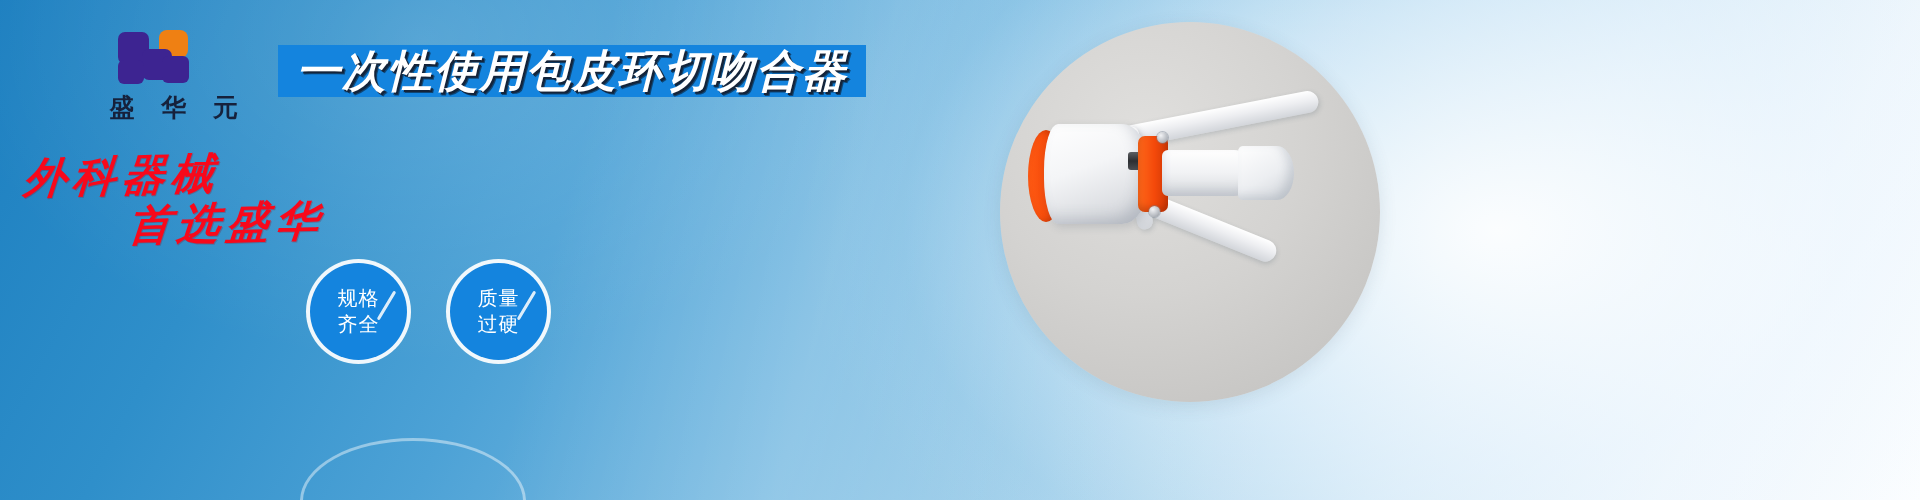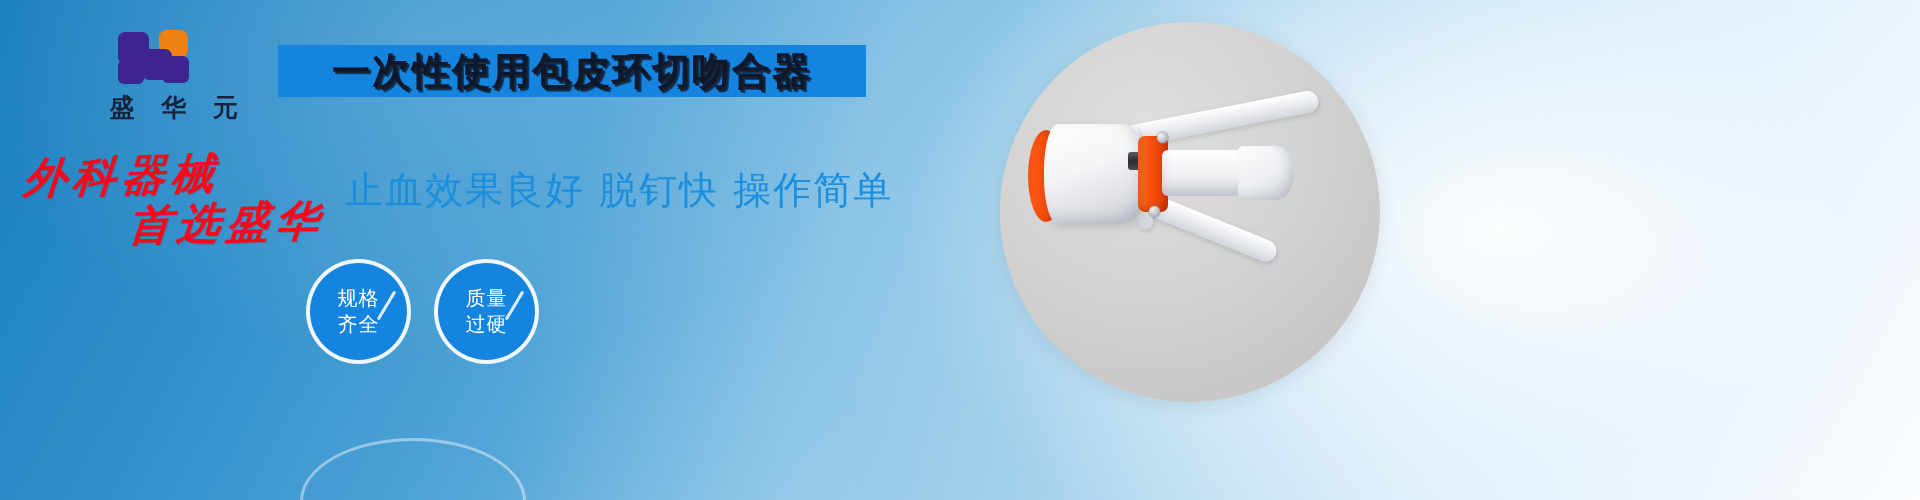--- a/index.html
+++ b/index.html
@@ -93,50 +93,51 @@
     left: 278px;
     top: 45px;
     width: 588px;
     height: 52px;
     background: #1484de;
     display: flex;
     align-items: center;
     justify-content: center;
   }
   .title-text {
-    font-size: 38px;
+    font-size: 44px;
     font-weight: 700;
-    color: #0f172a;
+    color: #ffffff;
     letter-spacing: 2px;
     white-space: nowrap;
     font-family: "DejaVu Sans", "Liberation Sans", sans-serif;
     text-shadow:
       2px 2px 0 #14243a,
       3px 3px 0 rgba(10,18,30,0.55);
+    font-style: italic;
   }
 
   
   .sub-slogan {
     position: absolute;
     left: 345px;
     top: 165px;
     font-size: 38px;
     color: #1b8ede;
     letter-spacing: 2px;
     white-space: nowrap;
     font-family: "DejaVu Sans", "Liberation Sans", sans-serif;
   }
 
   
   .features {
     position: absolute;
     left: 310px;
     top: 263px;
     display: flex;
-    gap: 31px;
+    gap: 43px;
   }
   .feature {
     position: relative;
     width: 97px;
     height: 97px;
     border-radius: 50%;
     background: #1484de;
     box-shadow: 0 0 0 4px rgba(255,255,255,0.92);
     display: flex;
     flex-direction: column;
@@ -312,21 +313,20 @@
 
   <div class="calli">
     <span class="l1">外科器械</span>
     <span class="l2">首选盛华</span>
   </div>
 
   <div class="title-bar">
     <div class="title-text">一次性使用包皮环切吻合器</div>
   </div>
 
-  <div class="sub-slogan">止血效果良好 脱钉快 操作简单</div>
 
   <div class="features">
     <div class="feature">
       <div class="slash"></div>
       <span>规格</span>
       <span>齐全</span>
     </div>
     <div class="feature">
       <div class="slash"></div>
       <span>质量</span>

